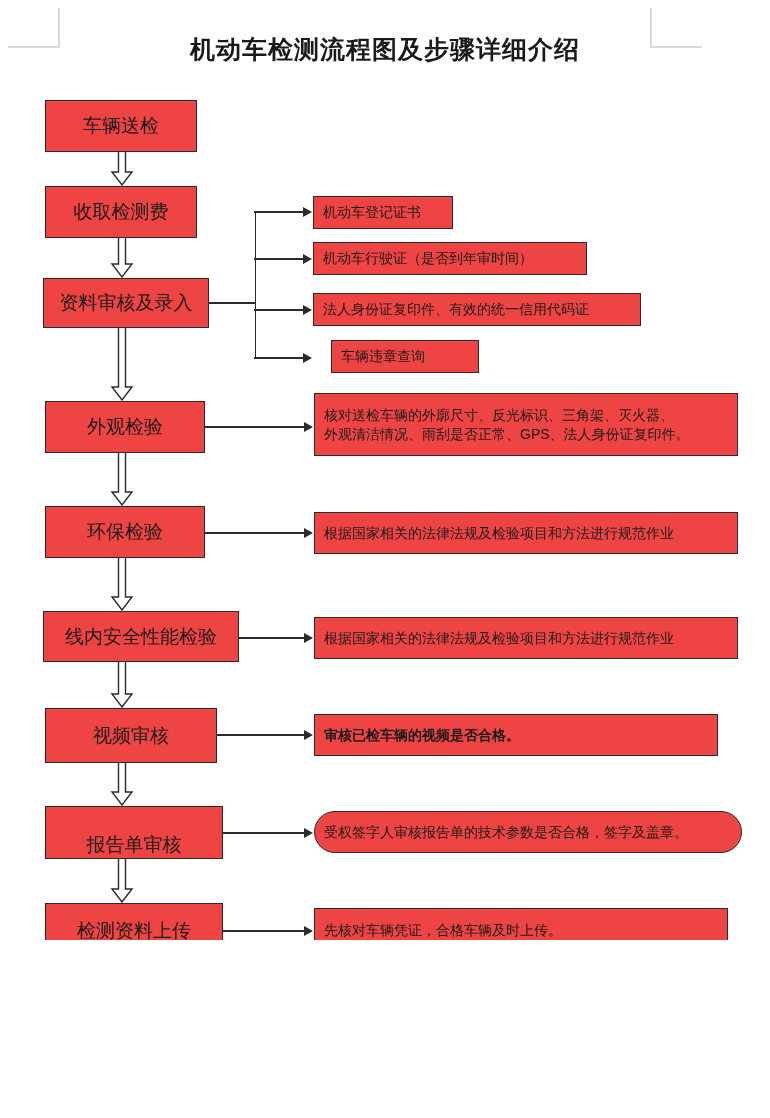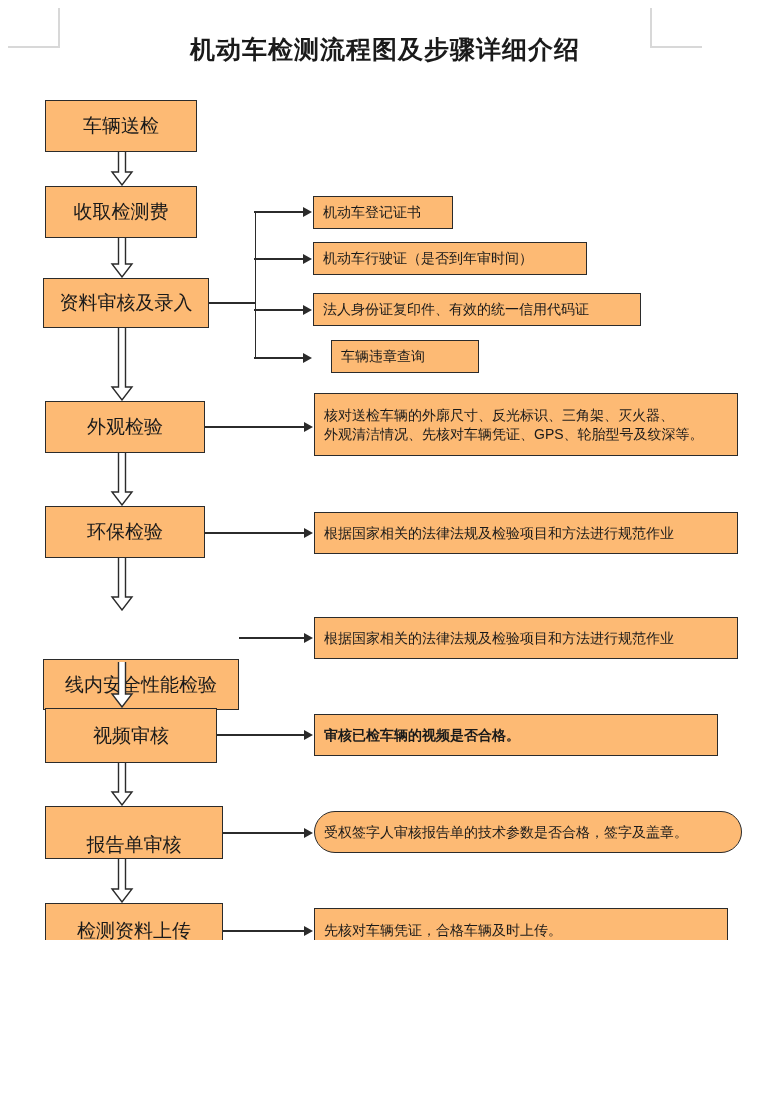--- a/index.html
+++ b/index.html
@@ -21,21 +21,21 @@
   .title{
     position:absolute;left:0;top:33px;width:770px;text-align:center;
     font-size:25px;font-weight:700;letter-spacing:1px;
     font-family:"Liberation Serif","DejaVu Serif",serif;
     white-space:nowrap;
   }
 
   
   .box{
     position:absolute;box-sizing:border-box;
-    border:1.4px solid #2b2b2b;background:#fdba74;
+    border:1.4px solid #2b2b2b;background:#ef4444;
     display:flex;align-items:center;justify-content:center;
     text-align:center;line-height:1.35;
   }
   .box.stage{
     font-size:19px;font-family:"Liberation Serif","DejaVu Serif",serif;
   }
   .box.detail{
     justify-content:flex-start;
     padding:0 9px;
     font-size:14px;
@@ -99,21 +99,21 @@
   </div>
 
   <div class="box stage" style="left:45px;top:401px;width:160px;height:52px;">
     <span>外观检验</span>
   </div>
 
   <div class="box stage" style="left:45px;top:506px;width:160px;height:52px;">
     <span>环保检验</span>
   </div>
 
-  <div class="box stage" style="left:43px;top:611px;width:196px;height:51px;margin-top:48px;">
+  <div class="box stage" style="left:43px;top:611px;width:196px;height:51px;">
     <span>线内安全性能检验</span>
   </div>
 
   <div class="box stage" style="left:45px;top:708px;width:172px;height:55px;">
     <span>视频审核</span>
   </div>
 
   <div class="box stage" style="left:45px;top:806px;width:178px;height:53px;align-items:flex-end;">
     <span>报告单审核</span>
   </div>
@@ -150,21 +150,21 @@
 
   <div class="box detail" style="left:331px;top:340px;width:148px;height:33px;align-items:center;">
     <span class="txt">
         <span class="l">车辆违章查询</span>
       </span>
   </div>
 
   <div class="box detail" style="left:314px;top:393px;width:424px;height:63px;">
     <span class="txt">
       <span class="l">核对送检车辆的外廓尺寸、反光标识、三角架、灭火器、</span>
-      <span class="l">外观清洁情况、先核对车辆凭证、GPS、轮胎型号及纹深等。</span>
+      <span class="l">外观清洁情况、雨刮是否正常、GPS、法人身份证复印件。</span>
     </span>
   </div>
 
   <div class="box detail" style="left:314px;top:512px;width:424px;height:42px;">
     <span class="txt">
       <span class="l">根据国家相关的法律法规及检验项目和方法进行规范作业</span>
     </span>
   </div>
 
   <div class="box detail" style="left:314px;top:617px;width:424px;height:42px;">

